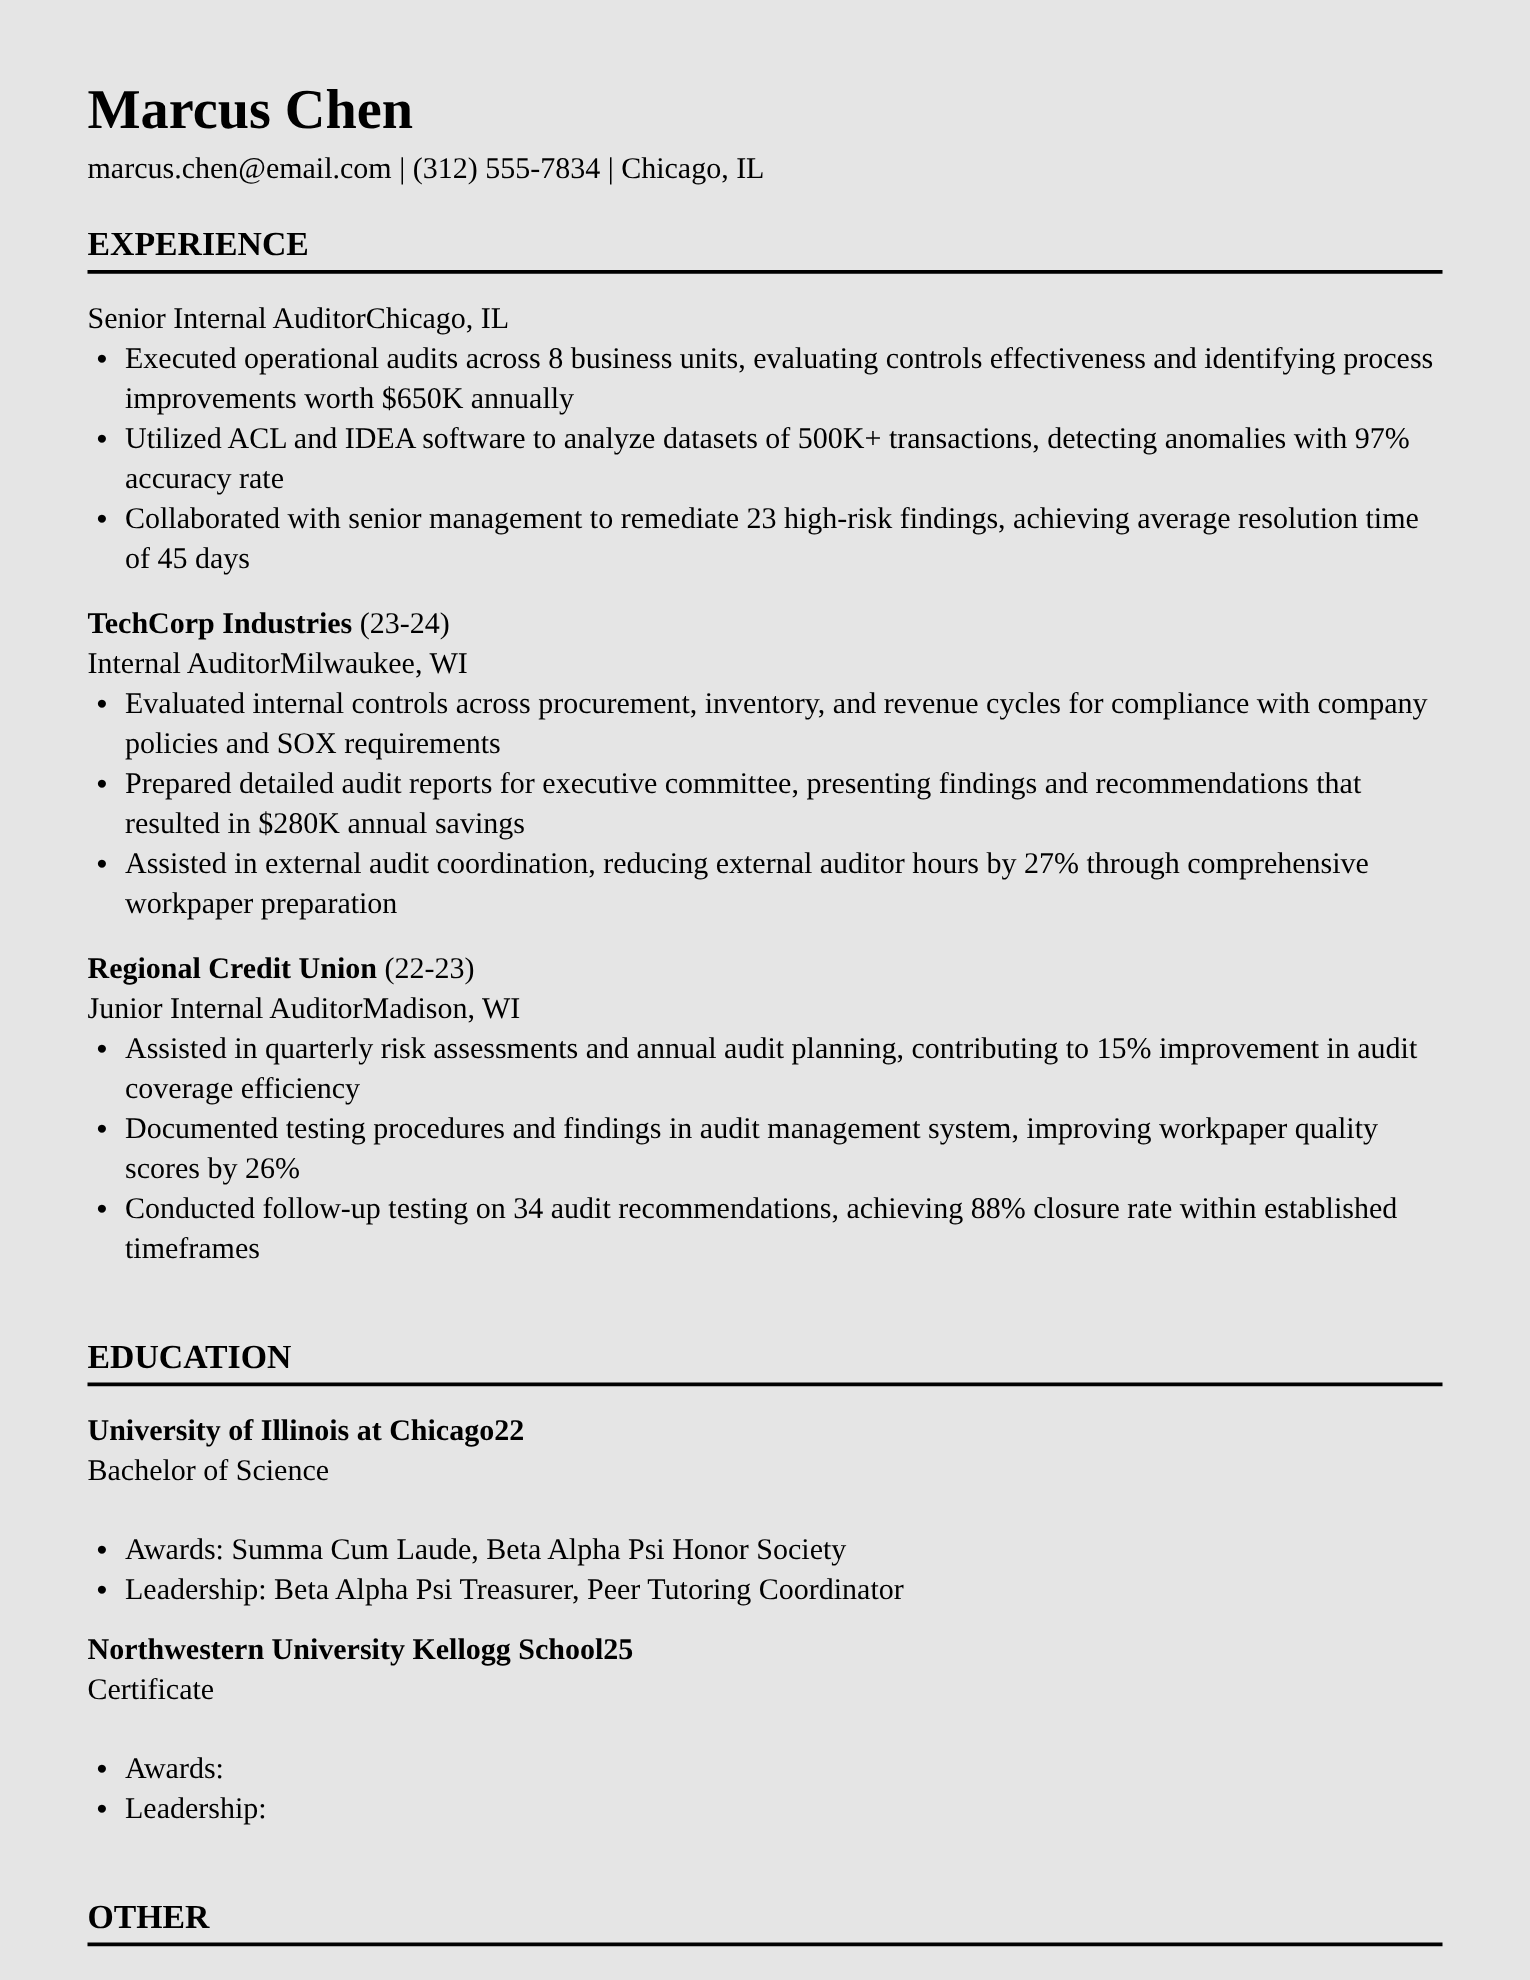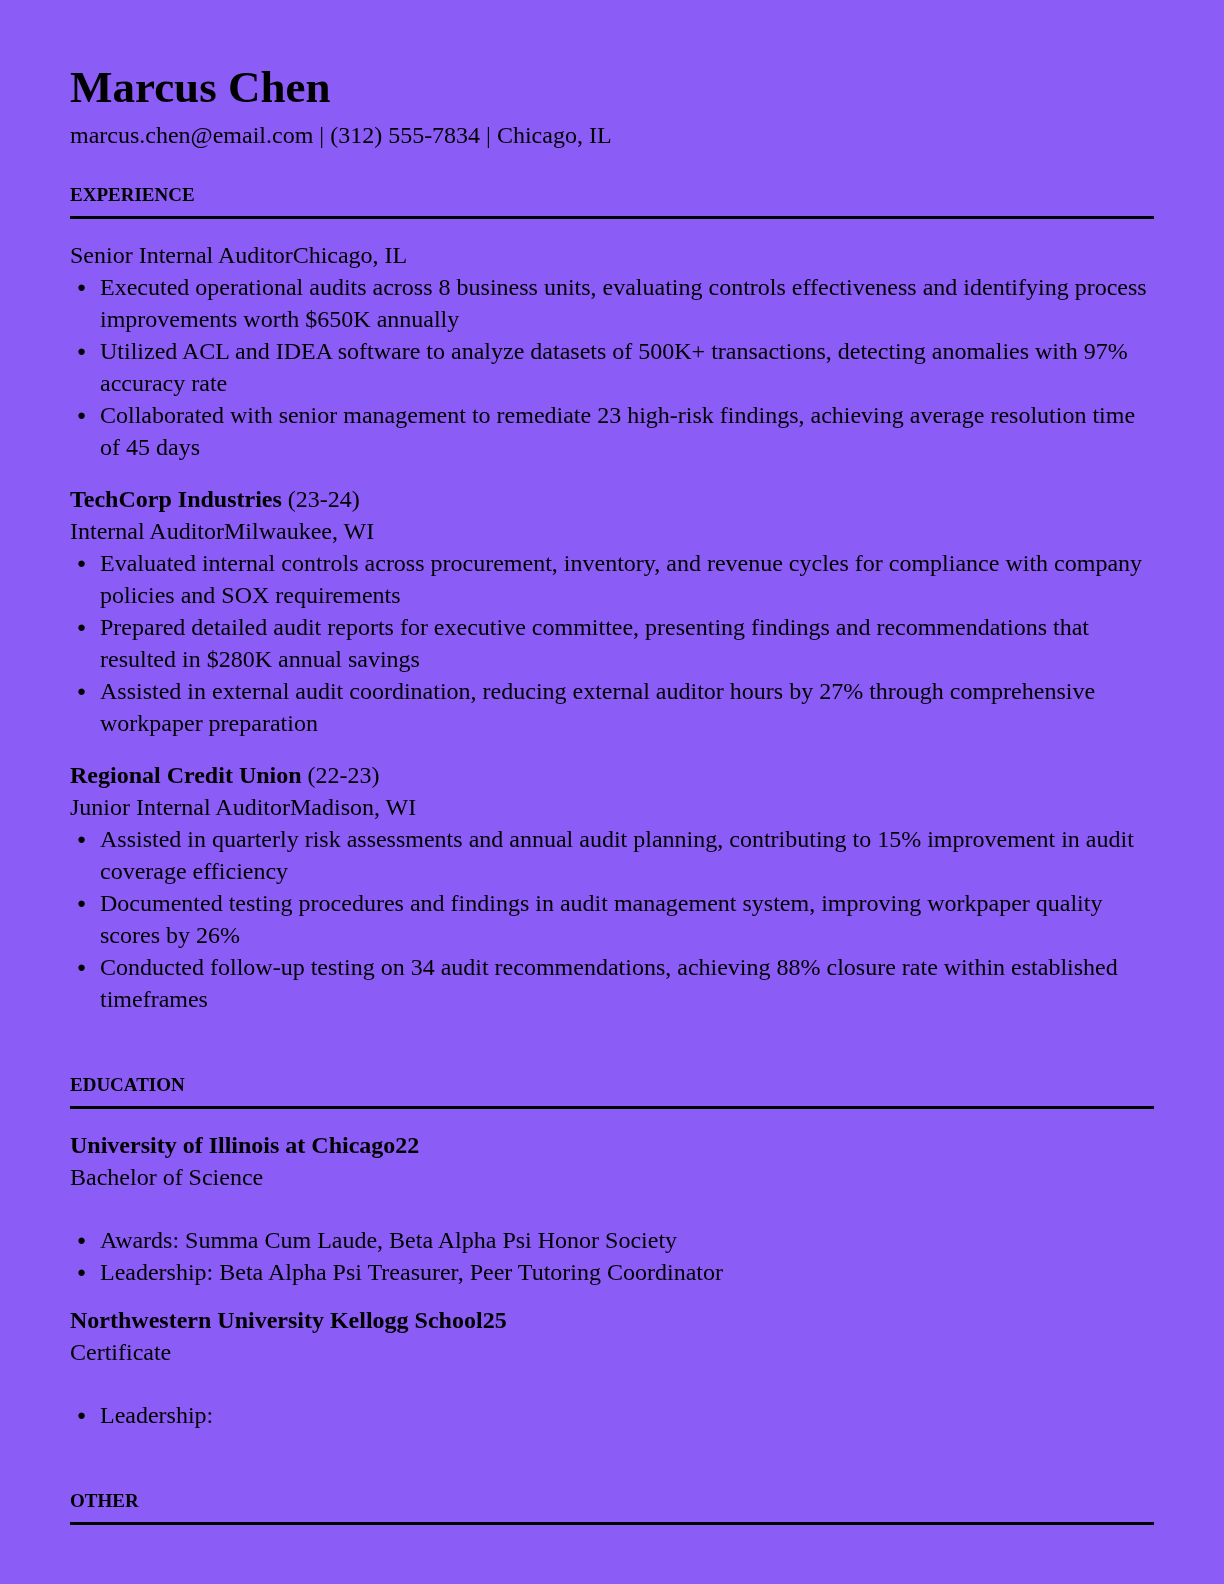--- a/index.html
+++ b/index.html
@@ -6,38 +6,38 @@
     margin: 0;
     padding: 0;
     background: #ffffff;
   }
   .page {
     position: relative;
     width: 1224px;
     height: 1584px;
     box-sizing: border-box;
     padding: 62px 70px 40px 70px;
-    background: #8b5cf6;
+    background: #e5e5e5;
     color: #000000;
     font-family: "Liberation Serif", "DejaVu Serif", serif;
     font-size: 24px;
     line-height: 32px;
     overflow: hidden;
   }
   .name {
     font-size: 45px;
     line-height: 50px;
     font-weight: bold;
     margin: 0;
   }
   .contact {
     margin-top: 7px;
   }
   .section-title {
-    font-size: 19px;
+    font-size: 27px;
     line-height: 28px;
     font-weight: bold;
     margin: 0;
     padding-bottom: 7px;
     border-bottom: 3px solid #000000;
   }
   .mt-exp   { margin-top: 30px; }
   .mt-sect  { margin-top: 56px; }
   .job, .school { margin-top: 20px; }
   .school + .school { margin-top: 16px; }
@@ -133,19 +133,20 @@
     </ul>
   </div>
 
   <div class="school">
     <div class="school-header">
       <span>Northwestern University Kellogg School</span>
       <span>25</span>
     </div>
     <div>Certificate</div>
     <ul class="bullets edu-bullets">
+      <li>Awards:</li>
       <li>Leadership:</li>
     </ul>
   </div>
 
   <h2 class="section-title mt-sect">OTHER</h2>
 
 </div>
 
 </body></html>

